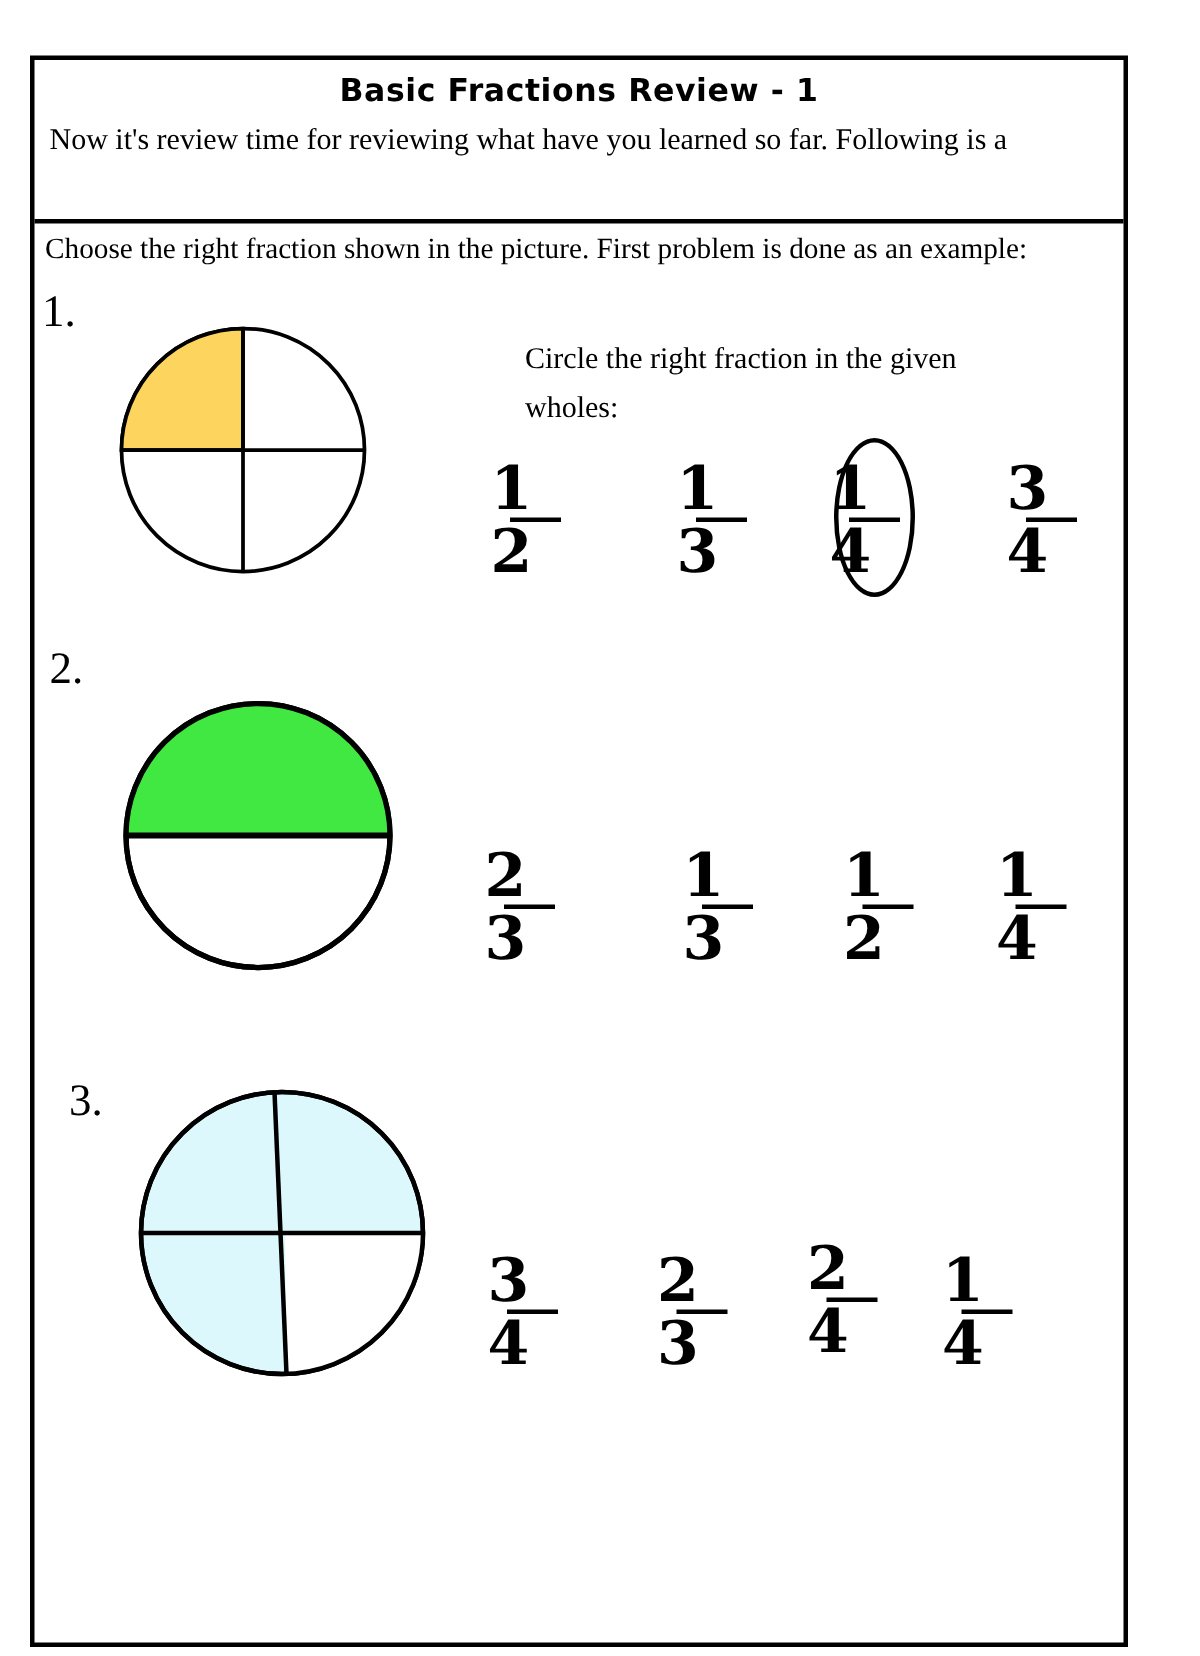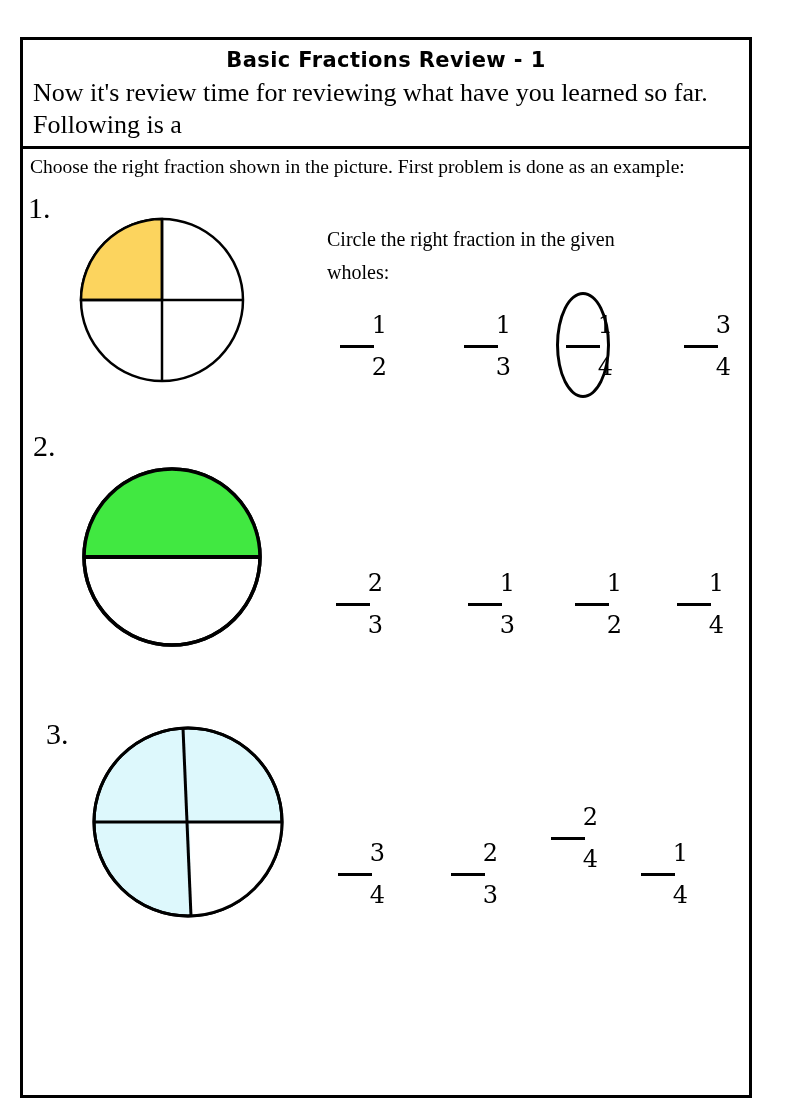--- a/index.html
+++ b/index.html
@@ -11,34 +11,34 @@
     border:3px solid #000; background:#fff;margin-top:13px;
   }
   .header-section {
     height:109px; border-bottom:3px solid #000; padding-top:8px;
   }
   .worksheet-title {
     text-align:center; font-family:"DejaVu Sans", sans-serif;
     font-weight:bold; font-size:21px; letter-spacing:0.4px;
   }
   .intro-text {
-    padding:5px 12px 0 10px; font-size:26px; line-height:32px;
+    padding:5px 12px 0 10px; font-size:20px; line-height:32px;
   }
   .main-section { position:relative; height:946px; }
 
   .instruction-text { position:absolute; left:7px; top:7px; font-size:19.5px; }
 
   .problem-number { position:absolute; font-size:30px; line-height:30px; }
   .circle-figure  { position:absolute; }
 
-  .prompt-text { position:absolute; left:304px; top:74px; font-size:20px; line-height:33px; width:370px; }
+  .prompt-text { position:absolute; left:327px; top:74px; font-size:20px; line-height:33px; width:370px; }
 
   .fraction {
-    position:absolute; transform:translateX(-50%); text-align:right;
-    font-family:"DejaVu Serif", serif; font-size:24px; line-height:33px; width:60px;
+    position:absolute; transform:translateX(-50%); text-align:left;
+    font-family:"DejaVu Serif", serif; font-size:40px; line-height:33px; width:60px;font-weight:bold;
   }
   .fraction .bar { display:block; width:34px; border-top:3px solid #000; margin:3px auto; height:0; }
 
   .answer-ellipse {
     position:absolute; width:54px; height:106px;
     border:3px solid #000; border-radius:50%;
   }
 </style>
 </head>
 <body>
@@ -136,21 +136,21 @@
     <div class="fraction" style="left:332px; top:688px;">
       <span>3</span>
       <span class="bar"></span>
       <span>4</span>
     </div>
     <div class="fraction" style="left:445px; top:688px;">
       <span>2</span>
       <span class="bar"></span>
       <span>3</span>
     </div>
-    <div class="fraction" style="left:545px; top:652px;">
+    <div class="fraction" style="left:545px; top:680px;">
       <span>2</span>
       <span class="bar"></span>
       <span>4</span>
     </div>
     <div class="fraction" style="left:635px; top:688px;">
       <span>1</span>
       <span class="bar"></span>
       <span>4</span>
     </div>
 

